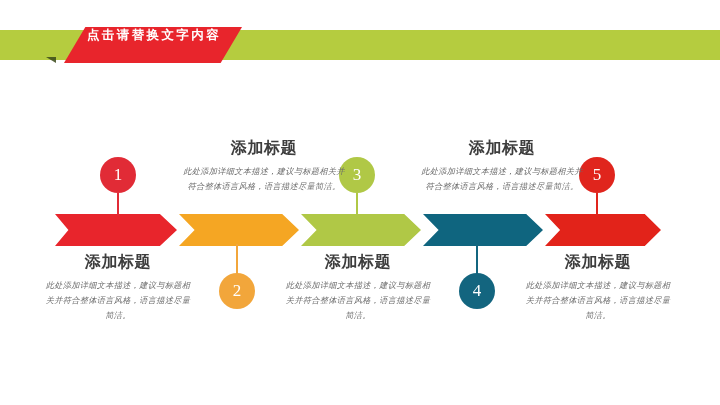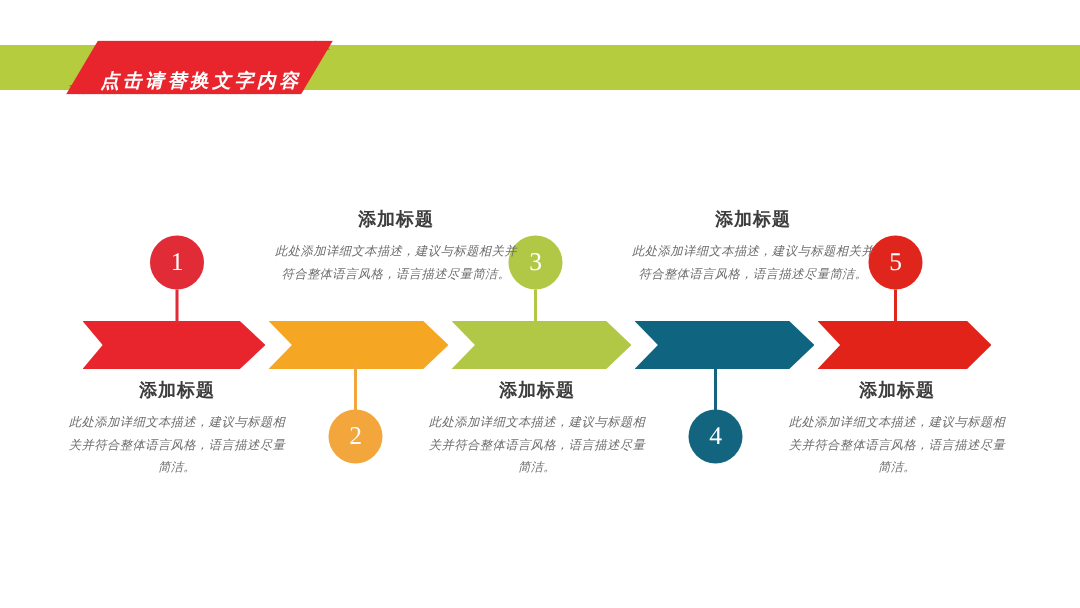--- a/index.html
+++ b/index.html
@@ -39,30 +39,29 @@
     left: 210px;
     top: 27px;
     width: 0;
     height: 0;
     border-right: 10px solid transparent;
     border-bottom: 6px solid #3b4a1a;
     opacity: .85;
   }
   .ribbon {
     position: absolute;
-    left: 44px;
+    left: 64px;
     top: 27px;
     width: 178px;
     height: 36px;
     background: #e8252c;
     clip-path: polygon(12% 0%, 100% 0%, 88% 100%, 0% 100%);
     display: flex;
-    align-items: flex-end;
+    align-items: flex-start;
     justify-content: center;
-    font-style: italic;
   }
   .ribbon-text {
     color: #ffffff;
     font-size: 12.5px;
     font-weight: bold;
     letter-spacing: 2.4px;
     white-space: nowrap;
     padding-left: 2px;
   }
 
@@ -115,21 +114,21 @@
   .marker.m4 { left: 459px; top: 273px; }
   .stem.s4   { left: 476.3px; top: 244px; height: 30px; }
 
   
   .block {
     position: absolute;
     text-align: center;
     color: #4a4a4a;
   }
   .block-title {
-    font-size: 12px;
+    font-size: 16px;
     font-weight: bold;
     color: #3d3d3d;
     letter-spacing: .6px;
     margin-bottom: 5px;
     text-align: center;
   }
   .block-body {
     font-size: 8.2px;
     line-height: 1.85;
     color: #6d6d6d;

